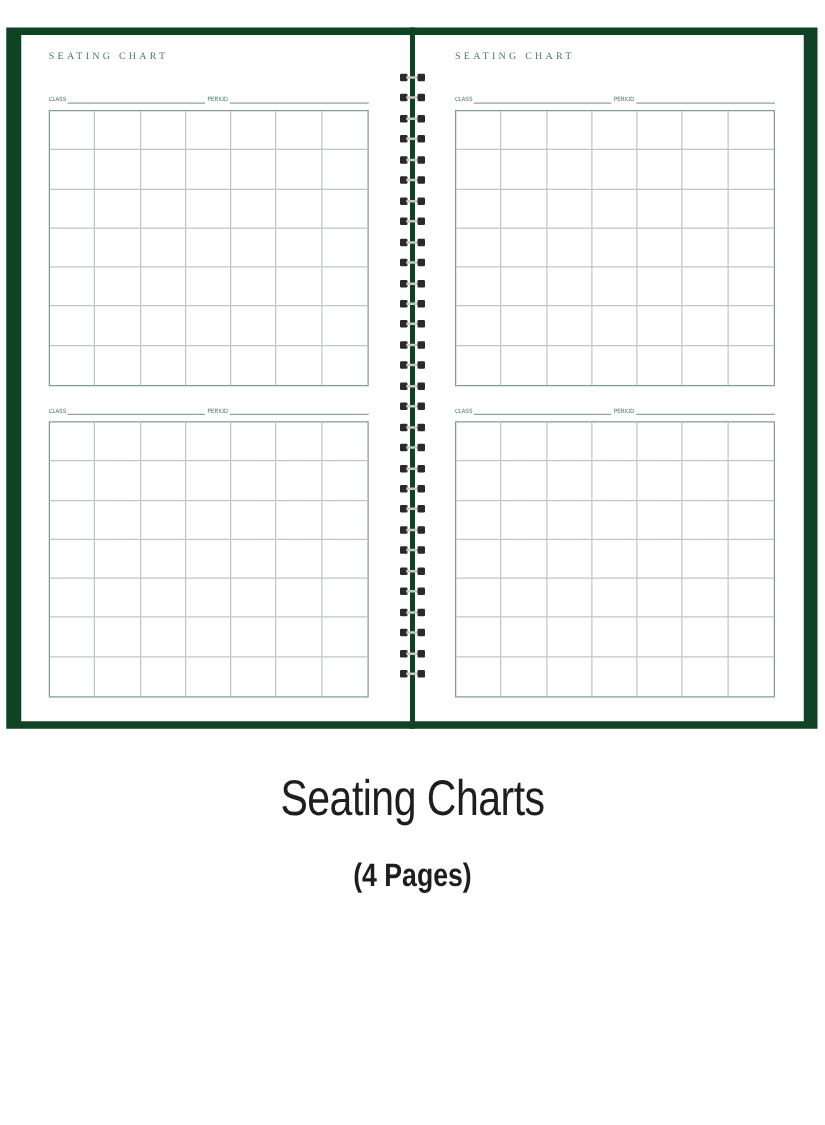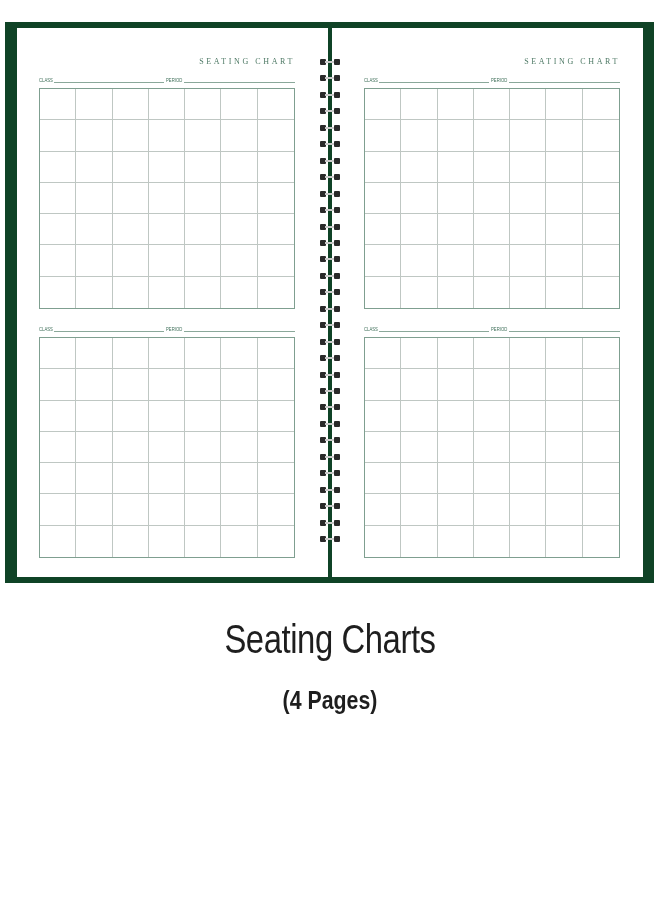--- a/index.html
+++ b/index.html
@@ -1,21 +1,21 @@
 <!DOCTYPE html>
 <html><head>
 <meta charset="utf-8">
 <style>
   html, body { margin:0; padding:0; }
   body { width:660px; height:900px; background:#ffffff; position:relative; overflow:hidden; font-family:"Liberation Sans", sans-serif; }
   .frame { position:absolute; left:5px; top:22px; width:649px; height:561px; background:#0f4326; }
   .page { position:absolute; top:28px; height:549px; background:#ffffff; }
   .page.left { left:17px; width:311px; }
   .page.right { left:332px; width:311px; }
-  .chart-title { position:absolute; top:57px; font-family:"Liberation Serif", serif; font-size:8px; letter-spacing:2.6px; color:#4f7a66; text-align:right; width:256px; }
+  .chart-title { position:absolute; top:40px; font-family:"Liberation Serif", serif; font-size:8px; letter-spacing:2.6px; color:#4f7a66; text-align:left; width:256px; }
   .field-row { position:absolute; height:8px; width:256px; }
   .field-label { position:absolute; top:0; font-size:5px; color:#3d6e58; line-height:6px; transform:scaleX(0.85); transform-origin:left; }
   .field-line { position:absolute; top:5px; height:0; border-top:1px solid #8aa89a; }
   .grid { position:absolute; width:256px; height:221px; border:1px solid #7f9f90; box-sizing:border-box;
     display:grid; grid-template-columns:repeat(7,1fr); grid-template-rows:repeat(7,1fr); }
   .cell { border-right:1px solid #bfc7c3; border-bottom:1px solid #bfc7c3; }
   .cell.lc { border-right:none; }
   .cell.lr { border-bottom:none; }
   .spine { position:absolute; left:328px; top:22px; width:4px; height:561px; background:#0f4326; }
   .ring { position:absolute; left:320px; width:20px; height:6px; }

